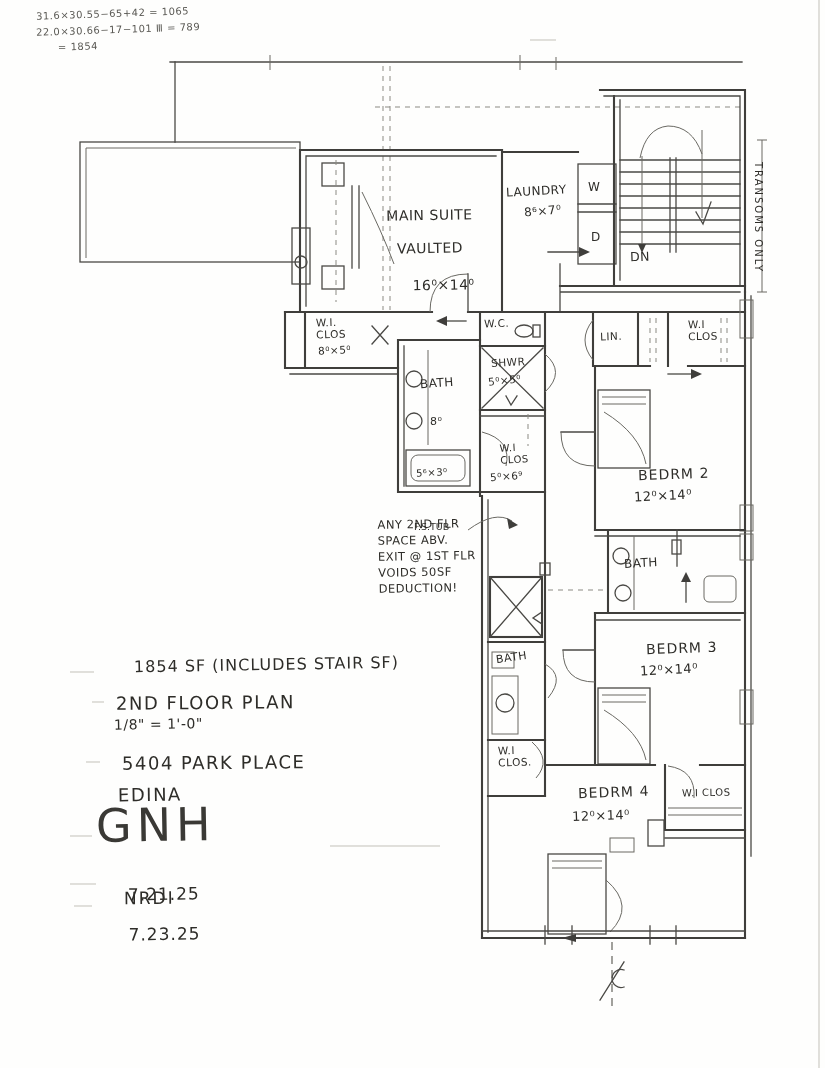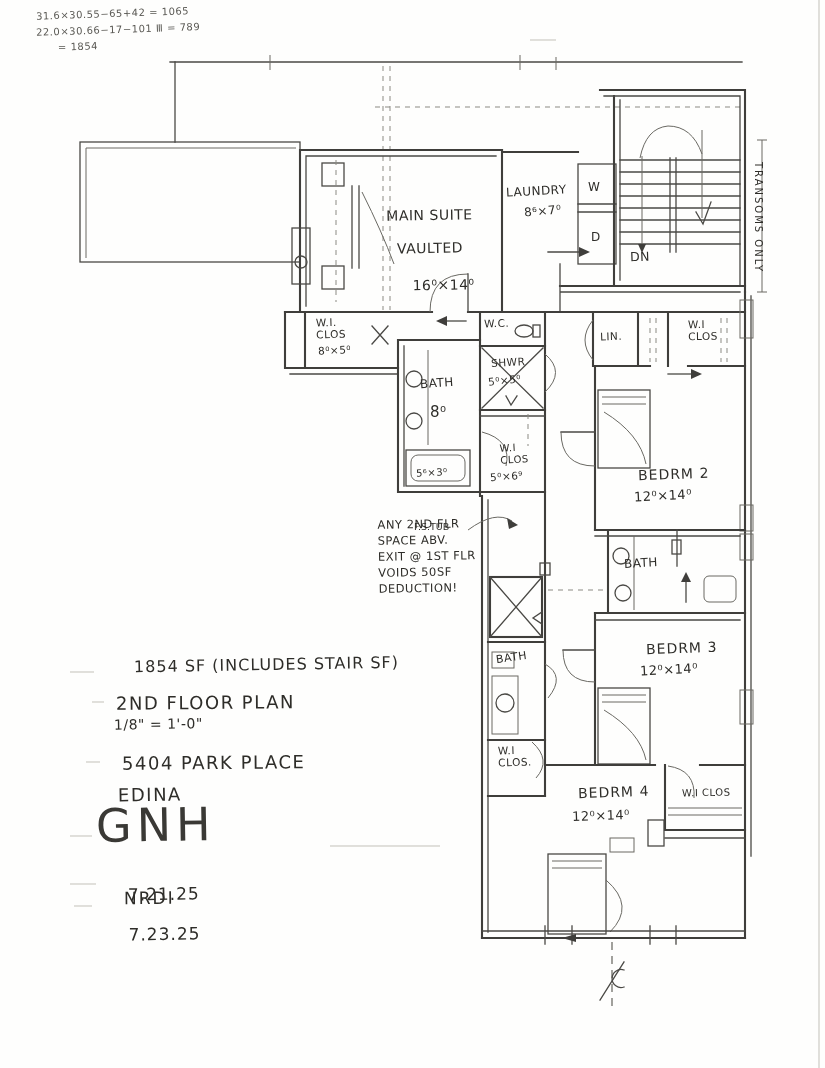--- a/index.html
+++ b/index.html
@@ -238,21 +238,21 @@
   <div class="lbl" style="left:630px;top:250px;font-size:12.5px;transform:rotate(-2deg);">DN</div>
   <div class="lbl vert" style="left:752px;top:162px;font-size:10px;height:140px;">TRANSOMS ONLY</div>
 
   <div class="lbl" style="left:316px;top:316px;font-size:10.5px;transform:rotate(-2deg);">W.I.
 CLOS</div>
   <div class="lbl" style="left:318px;top:344px;font-size:10.5px;transform:rotate(-3deg);">8⁰×5⁰</div>
   <div class="lbl" style="left:484px;top:317px;font-size:10.5px;transform:rotate(-2deg);">W.C.</div>
   <div class="lbl" style="left:491px;top:356px;font-size:10.5px;transform:rotate(-3deg);">SHWR</div>
   <div class="lbl" style="left:488px;top:374px;font-size:10.5px;transform:rotate(-6deg);">5⁰×5⁰</div>
   <div class="lbl" style="left:420px;top:376px;font-size:12px;transform:rotate(-4deg);">BATH</div>
-  <div class="lbl" style="left:430px;top:404px;font-size:15px;">8⁰</div>
+  <div class="lbl" style="left:430px;top:416px;font-size:11px;">8⁰</div>
   <div class="lbl" style="left:414px;top:476px;font-size:9.5px;letter-spacing:0;margin-top:45px;">F.S.TUB</div>
   <div class="lbl" style="left:416px;top:467px;font-size:10px;transform:rotate(-3deg);">5⁶×3⁰</div>
   <div class="lbl" style="left:500px;top:442px;font-size:10px;transform:rotate(-3deg);">W.I
 CLOS</div>
   <div class="lbl" style="left:490px;top:470px;font-size:10.5px;transform:rotate(-4deg);">5⁰×6⁹</div>
 
   <div class="lbl" style="left:600px;top:330px;font-size:10.5px;transform:rotate(-2deg);">LIN.</div>
   <div class="lbl" style="left:688px;top:318px;font-size:10.5px;transform:rotate(-1deg);">W.I
 CLOS</div>
 

